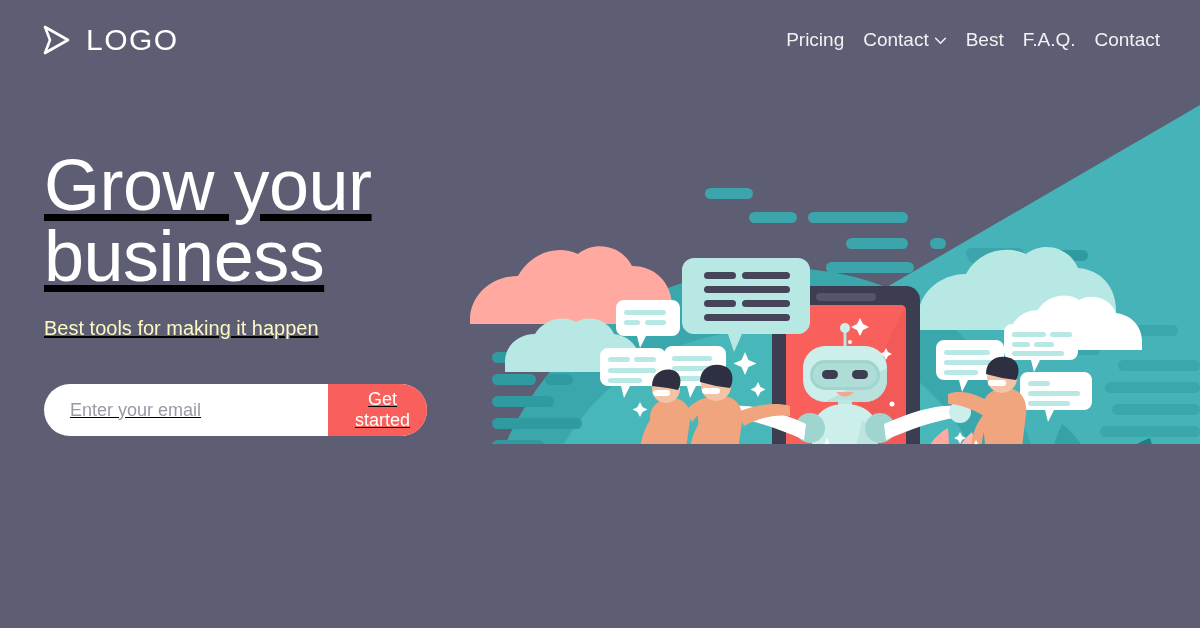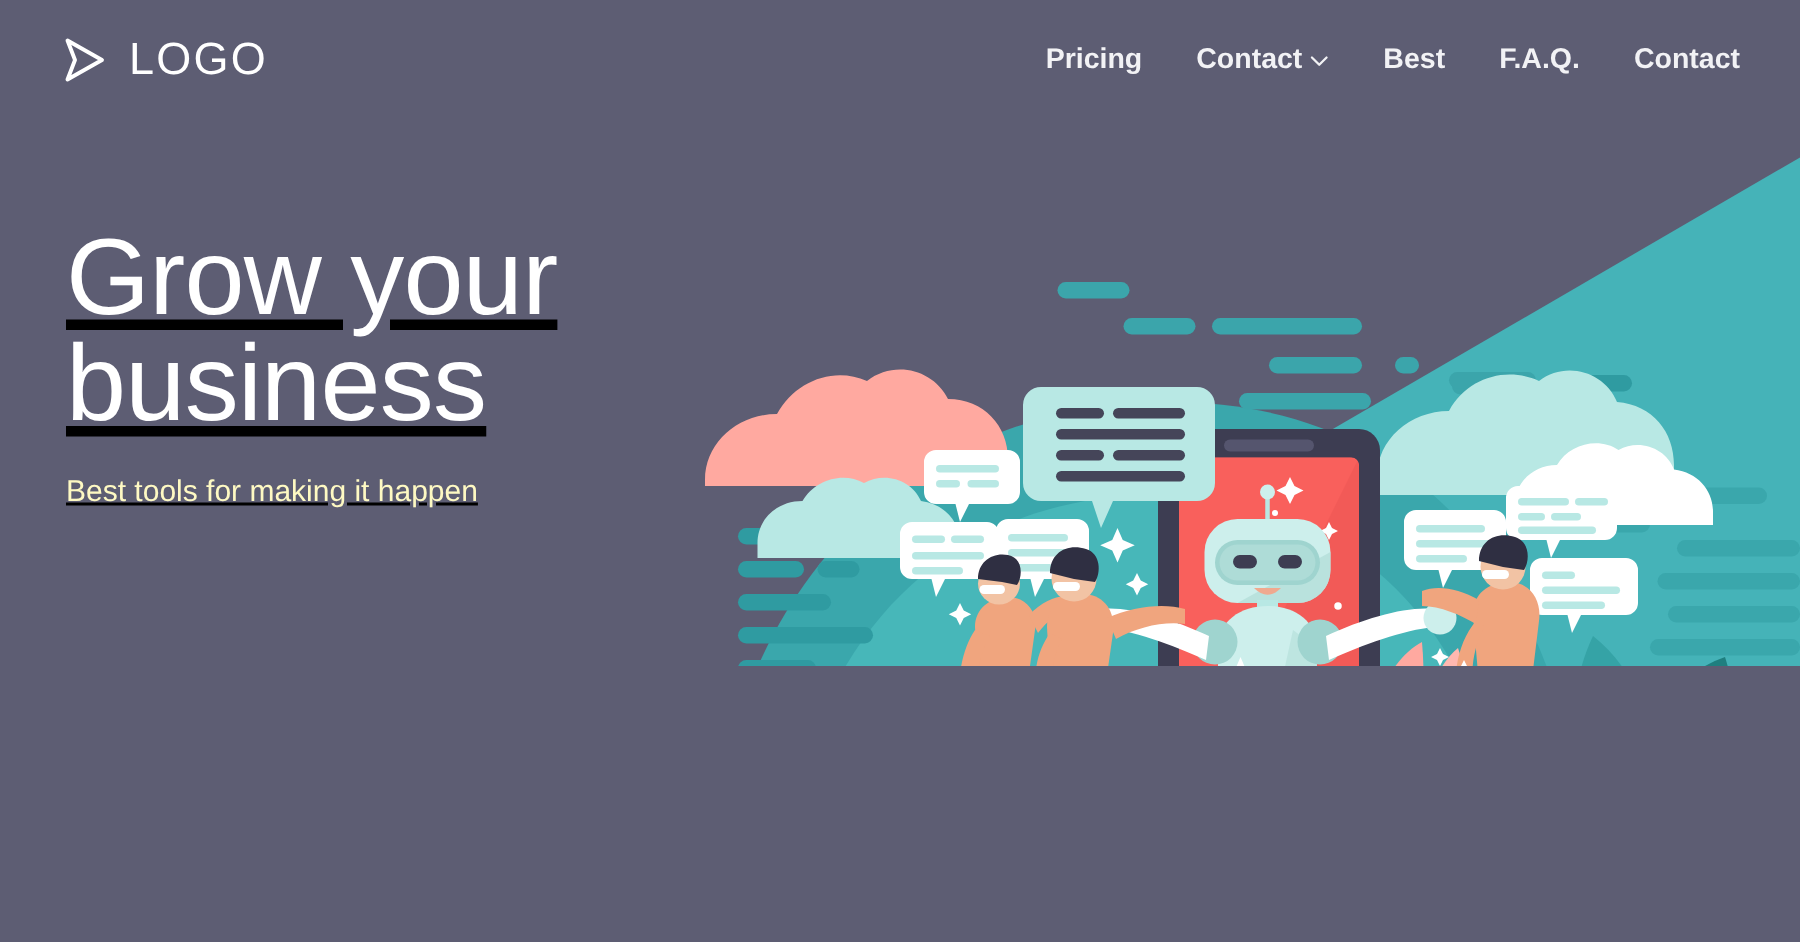--- a/index.html
+++ b/index.html
@@ -18,21 +18,21 @@
   .header {
     position:absolute; left:0; top:0; width:1200px; height:80px;
     display:flex; align-items:center; z-index:30;
   }
   .logo { display:flex; align-items:center; gap:12px; margin-left:40px; }
   .logo-mark { width:34px; height:34px; display:block; }
   .logo-text {
     color:#ffffff; font-size:30px; letter-spacing:1.5px; font-weight:400;
     line-height:1;
   }
-  .nav { margin-left:auto; margin-right:40px; display:flex; align-items:center; gap:36px;font-weight:bold; }
+  .nav { margin-left:auto; margin-right:40px; display:flex; align-items:center; gap:19px; }
   .nav-item {
     color:#f2f2f5; font-size:19px; cursor:pointer; display:flex; align-items:center; gap:5px;
     white-space:nowrap;
   }
   .chev { width:13px; height:13px; display:block; }
 
   
   .hero { position:absolute; left:44px; top:150px; z-index:25; width:470px;text-decoration:underline; }
   .hero h1 {
     color:#ffffff; font-size:72px; line-height:0.98; font-weight:400;
@@ -359,15 +359,19 @@
     </nav>
   </div>
 
   <div class="hero">
     <h1>
       <span>Grow your</span><br>
       <span>business</span>
     </h1>
     <div class="sub">Best tools for making it happen</div>
 
+    <form class="signup">
+      <input type="text" placeholder="Enter your email" value="" style="">
+      <button type="submit">Get started</button>
+    </form>
   </div>
 
 </div>
 
 </body></html>

